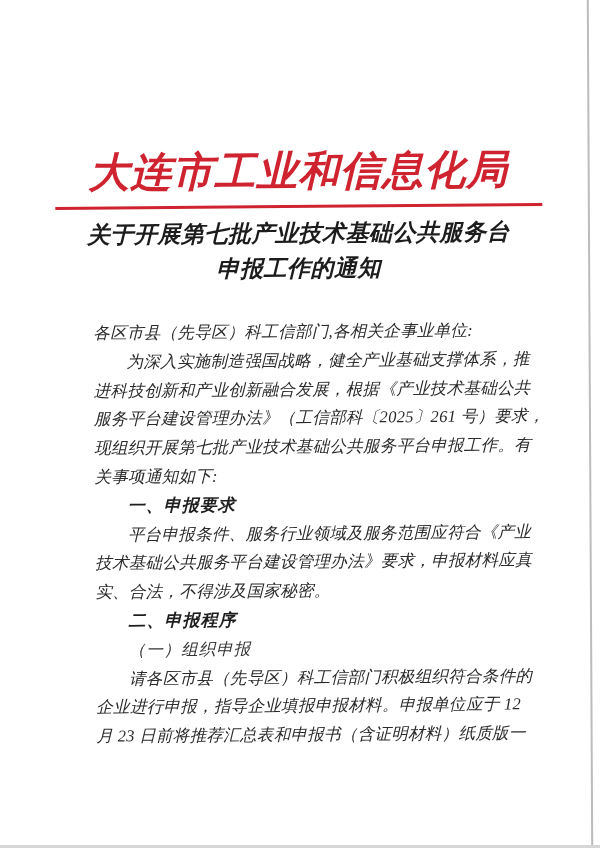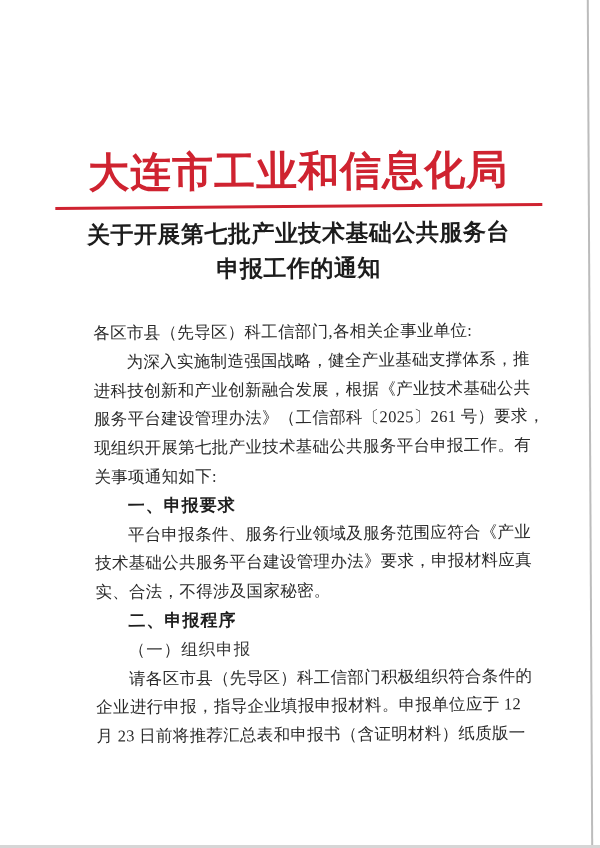--- a/index.html
+++ b/index.html
@@ -7,20 +7,21 @@
     width: 600px; height: 848px;
     background: #ffffff;
     font-family: "Liberation Serif", "DejaVu Serif", serif;
     overflow: hidden;
   }
   .page {
     position: relative;
     width: 600px; height: 848px;
     background: #ffffff;
     overflow: hidden;
+    font-style: italic;
   }
   
   .tilt {
     position: absolute;
     left: 0; top: 0; width: 600px; height: 848px;
     transform: rotate(-0.45deg);
     transform-origin: 300px 420px;
   }
   .agency {
     position: absolute;

